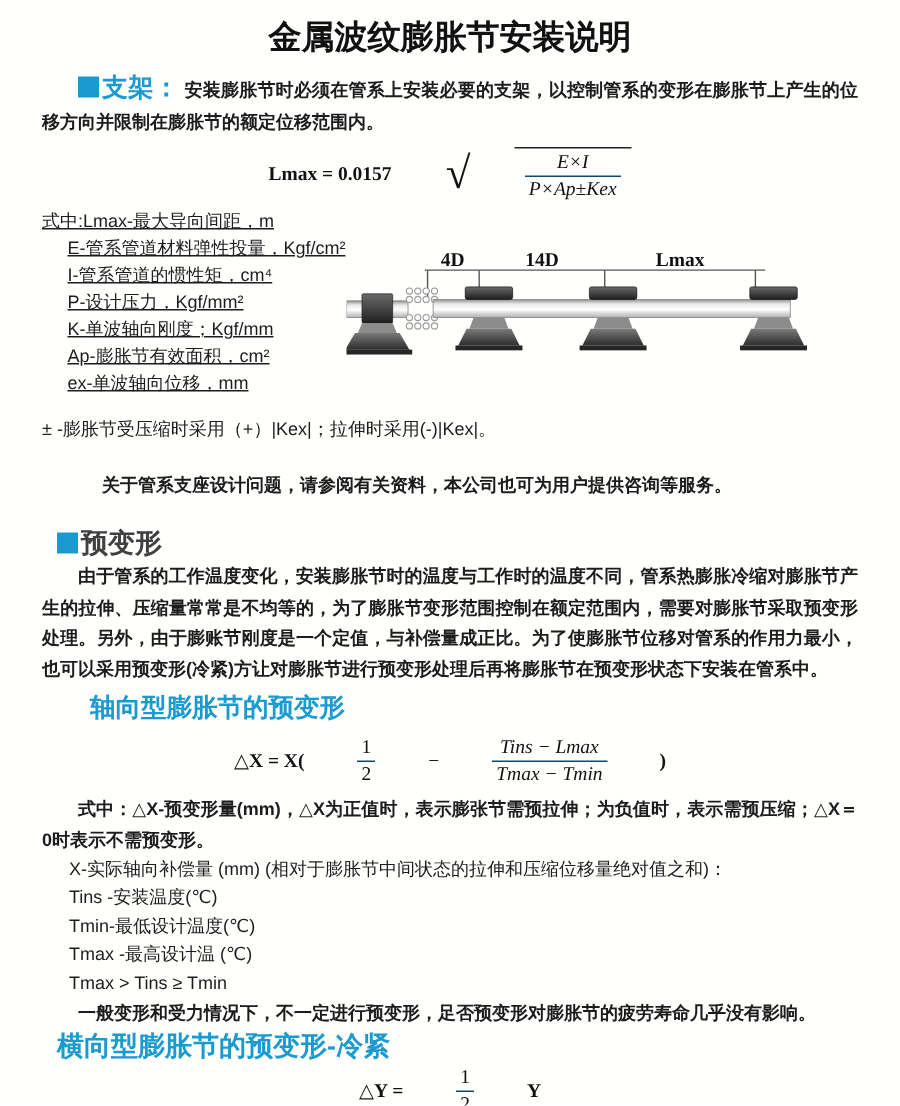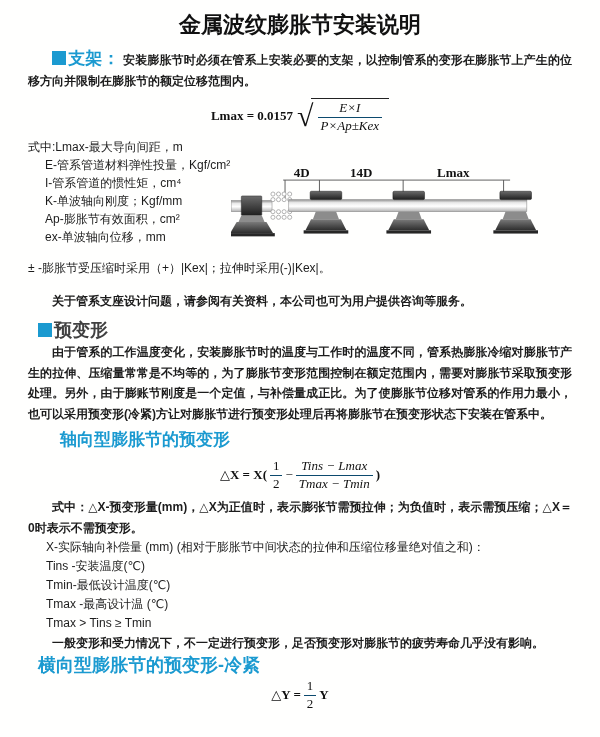--- a/index.html
+++ b/index.html
@@ -8,35 +8,35 @@
   h1.title{margin:0 0 8px;text-align:center;font-size:22px;line-height:30px;font-weight:bold;color:#111;}
   .para{font-size:12px;line-height:21px;font-weight:600;text-align:justify;margin:0;}
   .indent{text-indent:2em;}
   .sec-head{color:#1b9ad0;font-size:17px;font-weight:bold;white-space:nowrap;}
   .sq{display:inline-block;width:14px;height:14px;background:#1b9ad0;margin-right:2px;vertical-align:-1px;}
   .sec-title{margin-top:6px;font-size:18px;line-height:24px;color:#404040;font-weight:bold;margin-left:10px;}
   .sub-title{color:#1b9ad0;font-weight:bold;}
   .sub-title.axial{font-size:17px;line-height:23px;margin:4px 0 2px 32px;}
   .sub-title.lateral{font-size:18px;line-height:24px;margin:0 0 0 10px;}
   
-  .formula{text-align:center;font-family:"Liberation Serif","DejaVu Serif",serif;font-size:13px;color:#111;}
+  .formula{text-align:center;font-family:"Liberation Serif","DejaVu Serif",serif;font-size:13px;color:#111;gap:32px;}
   .formula1{margin:5px 0 3px;height:38px;display:flex;align-items:center;justify-content:center;}
   .formula2{height:44px;display:flex;align-items:center;justify-content:center;}
   .formula3{height:36px;display:flex;align-items:center;justify-content:center;}
   .f-bold{font-weight:bold;}
   .frac{display:inline-block;vertical-align:middle;text-align:center;line-height:1.15;margin:0 3px;}
   .fr-top{display:block;border-bottom:1px solid #0c4a6e;padding:0 3px 1px;}
   .fr-bot{display:block;padding:1px 3px 0;}
   .ital{font-style:italic;}
   .sqrt-sign{font-size:30px;font-weight:400;vertical-align:middle;line-height:0;margin:0 -3px 0 4px;}
   .radicand{display:inline-block;vertical-align:middle;border-top:1.4px solid #222;padding:2px 4px 0;}
   
   .defs-wrap{position:relative;}
   .defs{font-size:12px;font-weight:400;}
-  .defs .def-line{line-height:18px;padding-left:17px;white-space:nowrap;}
+  .defs .def-line{line-height:18px;padding-left:17px;white-space:nowrap;text-decoration:underline;}
   .defs .def-line:first-child{padding-left:0;}
   .note-line{font-size:12px;line-height:21px;font-weight:400;}
   .defs2 .def-line{line-height:19px;padding-left:18px;font-size:12px;font-weight:400;white-space:nowrap;}
   .note-indent{text-indent:2em;font-weight:600;}
   .diagram{position:absolute;right:6px;top:30px;}
   svg text{font-family:"Liberation Serif","DejaVu Serif",serif;}
 </style>
 </head>
 <body>
 
@@ -51,20 +51,21 @@
     <span class="f-bold">Lmax = 0.0157</span>
     <span class="sqrt-sign">√</span>
       <span class="radicand"><span class="frac ital"><span class="fr-top">E×I</span><span class="fr-bot">P×Ap±Kex</span></span></span>
   </div>
 
   <div class="defs-wrap">
     <div class="defs">
       <div class="def-line">式中:Lmax-最大导向间距，m</div>
       <div class="def-line">E-管系管道材料弹性投量，Kgf/cm²</div>
       <div class="def-line">I-管系管道的惯性矩，cm⁴</div>
+      <div class="def-line">P-设计压力，Kgf/mm²</div>
       <div class="def-line">K-单波轴向刚度；Kgf/mm</div>
       <div class="def-line">Ap-膨胀节有效面积，cm²</div>
       <div class="def-line">ex-单波轴向位移，mm</div>
     </div>
 
     <div class="diagram">
       <svg width="335" height="93" viewBox="0 0 360 100" xmlns="http://www.w3.org/2000/svg">
         <defs>
           <linearGradient id="pipeGrad" x1="0" y1="0" x2="0" y2="1">
             <stop offset="0" stop-color="#8f8f8f"></stop>
@@ -139,21 +140,21 @@
           <rect x="289" y="25" width="34" height="9" rx="1.5" fill="url(#clampGrad)" stroke="#111" stroke-width="0.5"></rect>
           <polygon points="295,47 317,47 320,55 292,55" fill="#8c8c8c"></polygon>
           <polygon points="290,55 322,55 328,67 284,67" fill="url(#pedGrad)"></polygon>
           <rect x="282" y="67" width="48" height="3.5" fill="#262626"></rect>
         </g>
       </svg>
     </div>
   </div>
 
   <p class="note-line">± -膨胀节受压缩时采用（+）|Kex|；拉伸时采用(-)|Kex|。</p>
-  <p class="note-line note-indent" style="margin:0;">关于管系支座设计问题，请参阅有关资料，本公司也可为用户提供咨询等服务。</p>
+  <p class="note-line note-indent" style="margin:16px;">关于管系支座设计问题，请参阅有关资料，本公司也可为用户提供咨询等服务。</p>
 
   <div class="sec-title"><span class="sq"></span><span>预变形</span></div>
 
   <p class="para indent" style="line-height:20.5px;">由于管系的工作温度变化，安装膨胀节时的温度与工作时的温度不同，管系热膨胀冷缩对膨胀节产生的拉伸、压缩量常常是不均等的，为了膨胀节变形范围控制在额定范围内，需要对膨胀节采取预变形处理。另外，由于膨账节刚度是一个定值，与补偿量成正比。为了使膨胀节位移对管系的作用力最小，也可以采用预变形(冷紧)方让对膨胀节进行预变形处理后再将膨胀节在预变形状态下安装在管系中。</p>
 
   <div class="sub-title axial">轴向型膨胀节的预变形</div>
 
   <div class="formula formula2">
     <span class="f-bold">△X = X(</span>
     <span class="frac">

